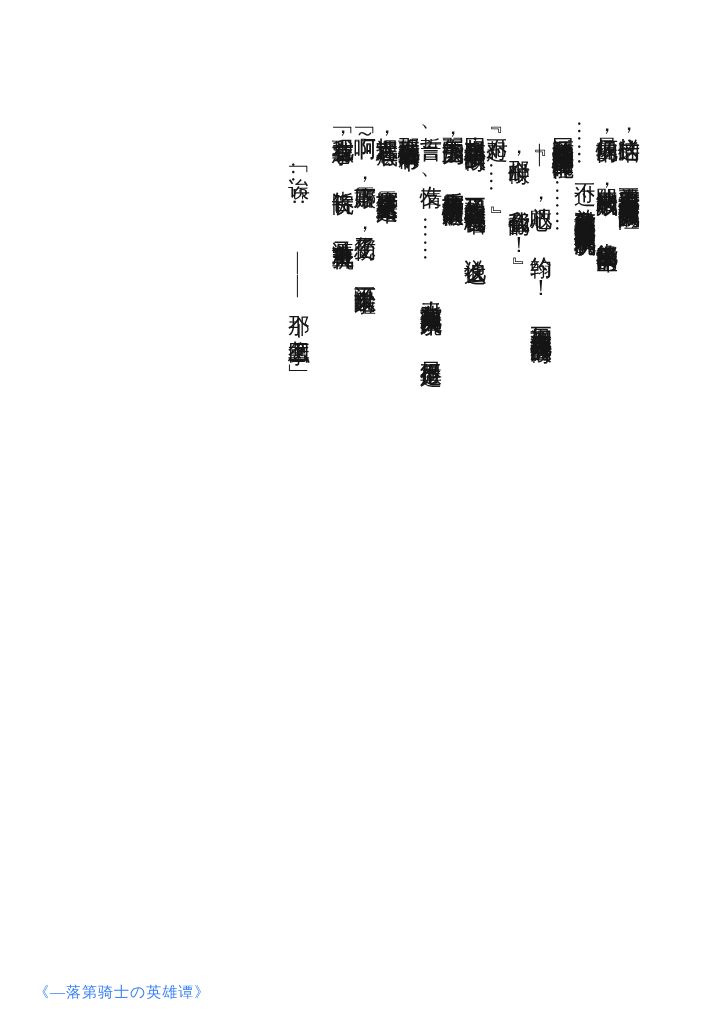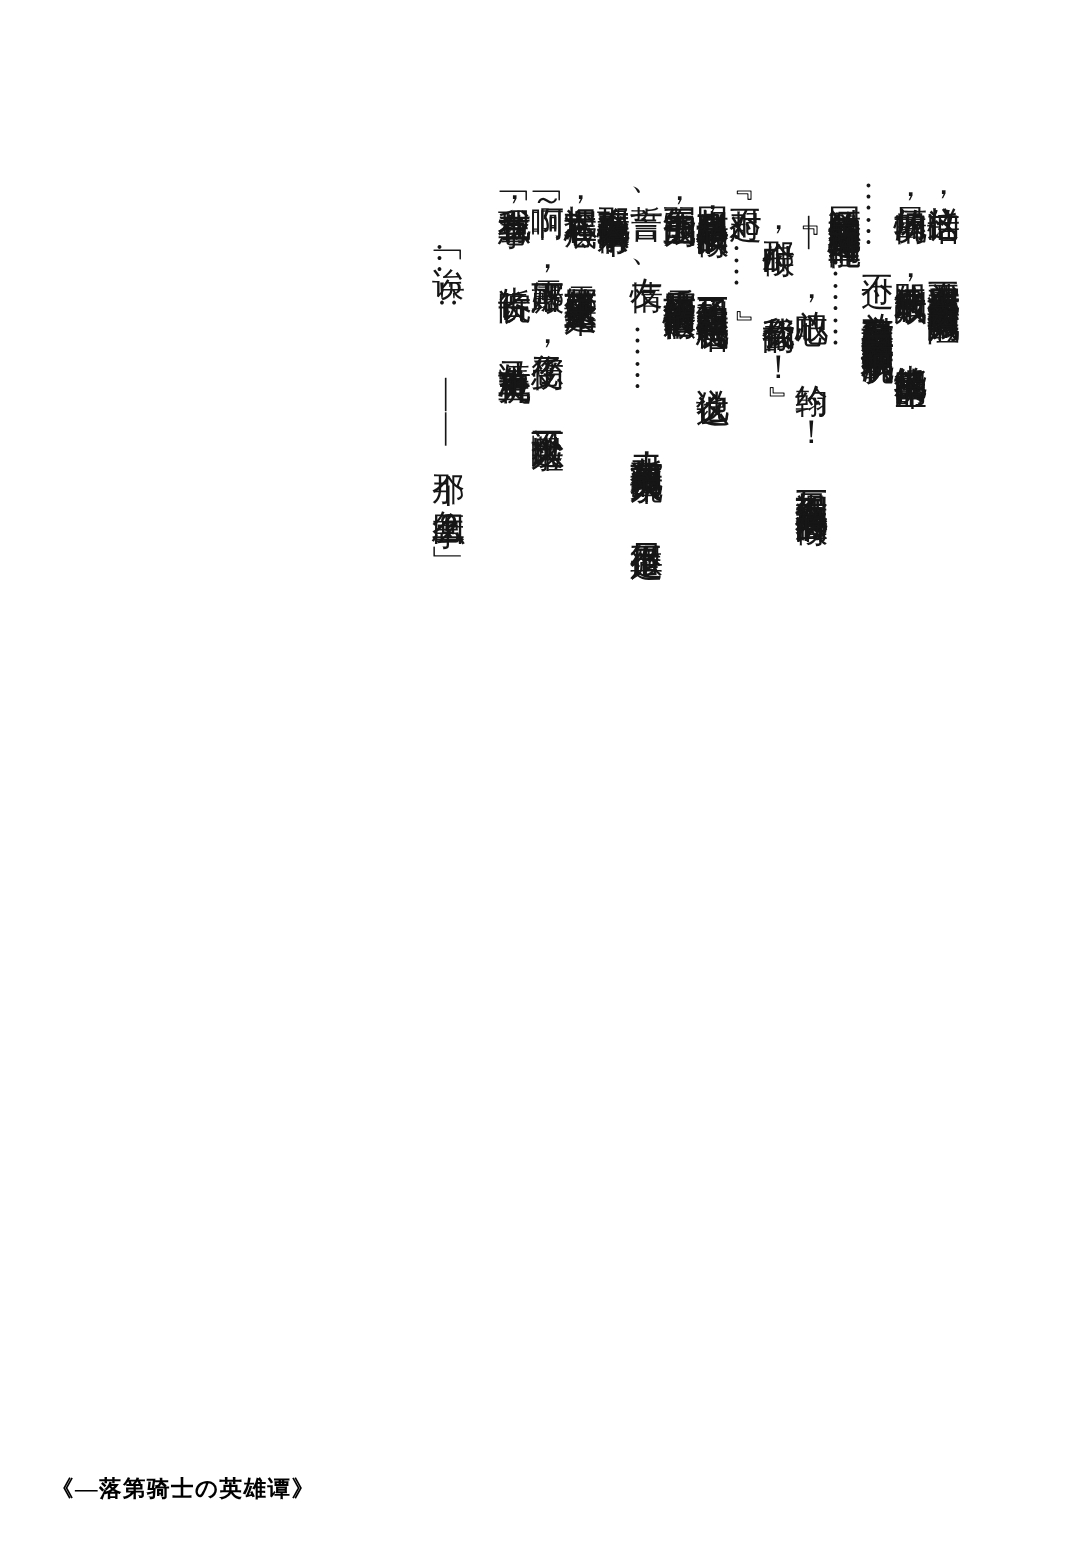--- a/index.html
+++ b/index.html
@@ -54,23 +54,23 @@
   .l14 { margin-right: 20px; }
   .l15 { margin-right: 24px; }
   .tcy {
     text-combine-upright: all;
   }
   .footer {
     position: absolute;
     left: 34px;
     top: 983px;
     font-size: 15px;
-    font-weight: bold;
+    font-weight: normal;
     letter-spacing: 1px;
-    color: #000000;
+    color: #3b82f6;
   }
 </style>
 </head>
 <body>
 
 <div class="page">
 
   <div class="text-area">
     <p class="l1">这样的话，　就不需要用没有杀伤力的装备去与敌军作战的风险</p>
     <p class="l2">最坏的情况，　即使法米利昂战败，　也能够保护国民的生命</p>

